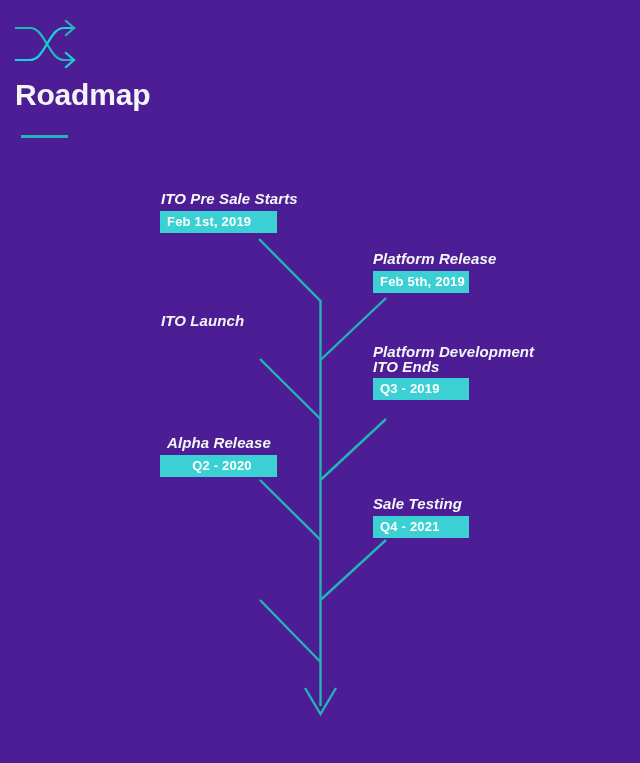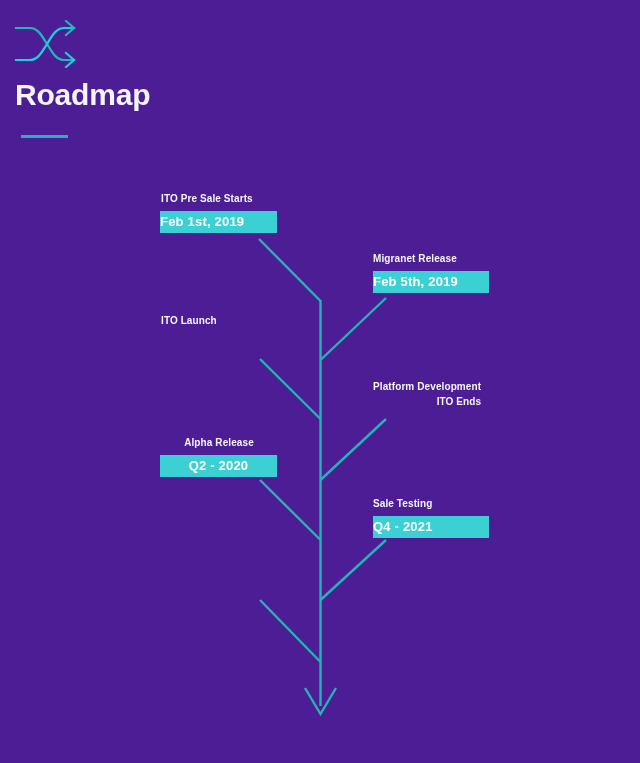--- a/index.html
+++ b/index.html
@@ -59,43 +59,45 @@
     width: 640px;
     height: 763px;
     pointer-events: none;
   }
 
   
   .milestone {
     position: absolute;
   }
   .milestone-title {
-    font-size: 10px;
+    font-size: 15px;
     font-weight: bold;
     color: #f4f6f8;
     line-height: 14.5px;
     letter-spacing: 0.1px;
     margin: 0 0 4px 0;
     white-space: pre-line;
+    font-style: italic;
   }
   .milestone-badge {
     display: block;
     width: 117px;
     height: 22px;
     line-height: 22px;
     background: #3bd0d4;
     color: #ffffff;
     font-size: 13px;
     font-weight: bold;
     letter-spacing: 0.2px;
+    padding-left: 7px;
     box-sizing: border-box;
     white-space: nowrap;
   }
   .milestone.left .milestone-title { margin-left: 1px; }
-  .milestone.right .milestone-badge { width: 116px; }
+  .milestone.right .milestone-badge { width: 96px; }
 </style>
 </head>
 <body>
 
 <div id="page">
 
   <div id="header">
 
     <div id="logo-icon">
       <svg width="66" height="48" viewBox="0 0 66 48" fill="none" xmlns="http://www.w3.org/2000/svg">
@@ -133,31 +135,32 @@
       <path d="M260 600 L320.5 662"></path>
     </g>
   </svg>
 
   <div class="milestone left" style="left:160px; top:192px;">
     <div class="milestone-title">ITO Pre Sale Starts</div>
     <div class="milestone-badge">Feb 1st, 2019</div>
   </div>
 
   <div class="milestone right" style="left:373px; top:252px;">
-    <div class="milestone-title">Migranet Release</div>
+    <div class="milestone-title">Platform Release</div>
     <div class="milestone-badge">Feb 5th, 2019</div>
   </div>
 
   <div class="milestone left" style="left:160px; top:314px;">
     <div class="milestone-title">ITO Launch</div>
   </div>
 
-  <div class="milestone right" style="left:373px; top:380px;text-align:right;">
+  <div class="milestone right" style="left:373px; top:345px;">
     <div class="milestone-title">Platform Development
 ITO Ends</div>
+    <div class="milestone-badge">Q3 - 2019</div>
   </div>
 
   <div class="milestone left" style="left:160px; top:436px;text-align:center;">
     <div class="milestone-title">Alpha Release</div>
     <div class="milestone-badge">Q2 - 2020</div>
   </div>
 
   <div class="milestone right" style="left:373px; top:497px;">
     <div class="milestone-title">Sale Testing</div>
     <div class="milestone-badge">Q4 - 2021</div>

